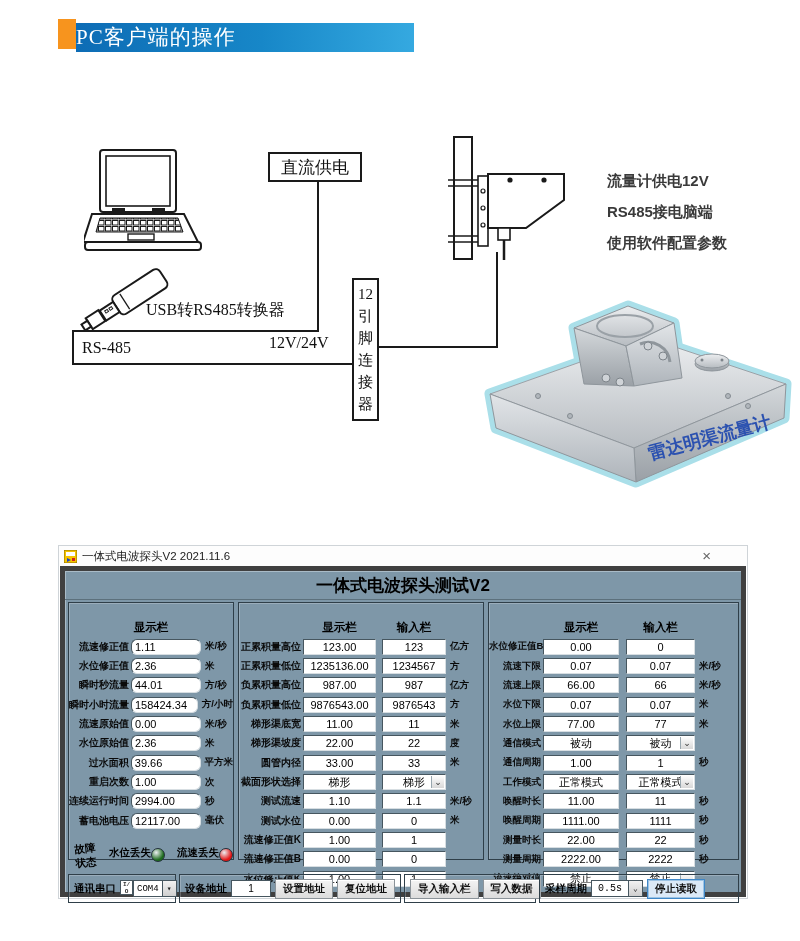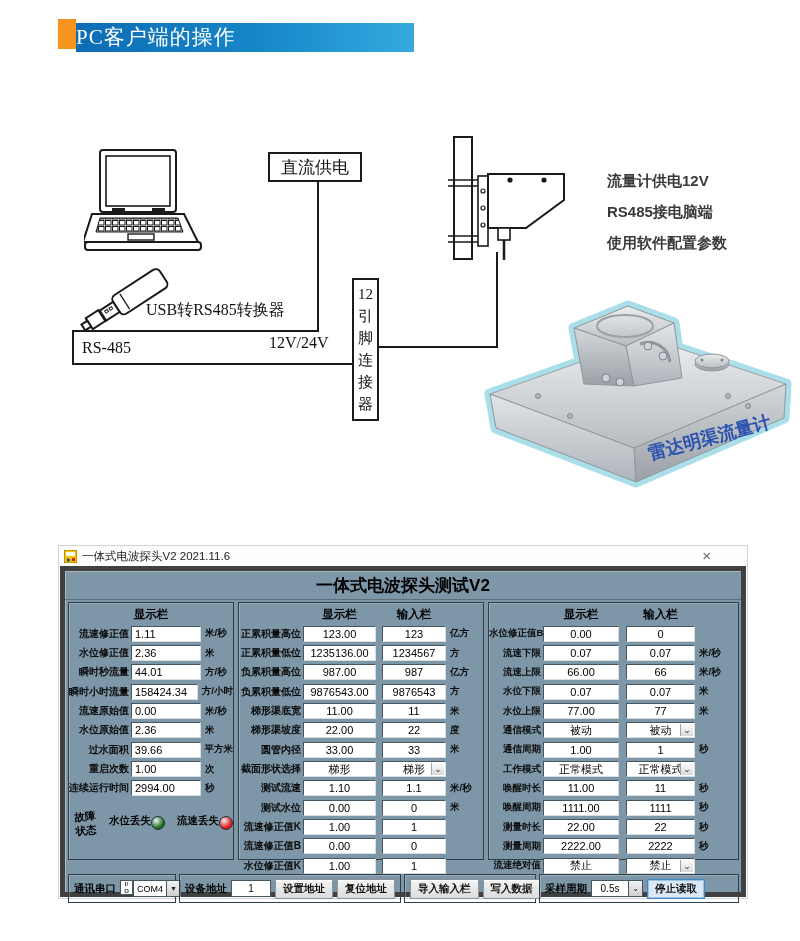--- a/index.html
+++ b/index.html
@@ -33,36 +33,36 @@
     background:#fff; border:1px solid #cfd4d8; font-size:11px; }
   .titlebar { position:relative; height:20px; display:flex; align-items:center; padding:0 5px; gap:5px; background:#fdfdfd; }
   .title-text { font-size:11.5px; color:#222; }
   .close-x { position:absolute; right:36px; top:1px; font-size:15px; color:#666; line-height:18px; cursor:default; }
   .main { position:absolute; left:1px; right:1px; top:20px; bottom:1px;
     background:#7e97a8; border:5px solid #404040; box-shadow:inset 1px 1px 0 #a9bbc7; }
   .banner { height:29px; line-height:29px; text-align:center; font-size:17px; font-weight:bold; color:#000;
     border-bottom:1px solid #5c707c; }
 
   .panels { position:absolute; top:31px; left:3px; right:2px; bottom:32px; display:flex; gap:4px; }
-  .panel { border:1px solid #2f3f49; box-shadow:inset 1px 1px 0 rgba(255,255,255,.22); padding-top:2px; }
+  .panel { border:1px solid #2f3f49; box-shadow:inset 1px 1px 0 rgba(255,255,255,.22); padding-top:15px; }
   .p1 { width:166px; } .p2 { width:246px; } .p3 { flex:1; }
 
   .row { height:19.35px; display:flex; align-items:center; }
   .hdr-row { height:19px; display:flex; align-items:center; font-weight:bold; font-size:11.5px; color:#000; }
   .p1 .hdr-row { justify-content:center; }
   .colhdr { text-align:center; font-weight:bold; }
 
   .lbl { text-align:right; font-size:10px; font-weight:bold; color:#0a0a0a; white-space:nowrap; }
   .p1 .lbl { width:60px; } .p2 .lbl { width:62px; } .p3 .lbl { width:52px; font-size:9.5px; }
 
   .box { background:#fff; border:1px solid; border-color:#46565f #d7dee2 #d7dee2 #46565f;
     height:16px; display:flex; align-items:center; justify-content:center;
     font-size:11px; color:#000; position:relative; white-space:nowrap; }
   .v-left { justify-content:flex-start; padding-left:3px; }
-  .p1 .box { width:70px; margin-left:2px; }
+  .p1 .box { width:70px; margin-left:2px;border-radius:6px; }
   .p2 .disp { width:73px; margin-left:2px; } .p2 .inp { width:64px; margin-left:6px; }
   .p3 .disp { width:76px; margin-left:2px; } .p3 .inp { width:69px; margin-left:7px; }
   .p2 .ch1 { width:73px; margin-left:2px; } .p2 .ch2 { width:64px; margin-left:6px; }
   .p3 .ch1 { width:76px; margin-left:2px; } .p3 .ch2 { width:69px; margin-left:7px; }
   .unit { font-size:9.5px; font-weight:bold; margin-left:4px; white-space:nowrap; color:#0a0a0a; }
   .chev { position:absolute; right:1px; top:1px; bottom:1px; width:13px;
     border-left:1px solid #98a6ae; background:linear-gradient(#fdfdfd,#d8d8d8);
     display:flex; align-items:center; justify-content:center; font-size:9px; color:#333; }
 
   .fault { display:flex; padding-left:6px; margin-top:5px; }
@@ -75,21 +75,21 @@
   .g { border:1px solid #2f3f49; box-shadow:inset 1px 1px 0 rgba(255,255,255,.22);
     display:flex; align-items:center; padding:0 5px; gap:4px; }
   .g1 { width:108px;align-items:center; } .g2 { width:222px; } .g3 { width:132px; } .g4 { flex:1; }
   .g .cap { font-size:10.5px; font-weight:bold; white-space:nowrap; }
   .btn { height:20px; background:linear-gradient(#f4f4f4,#dcdcdc); border:1px solid #8b9399;
     box-shadow:inset 0 1px 0 #fff; font-size:10.5px; font-weight:bold; color:#111;
     display:flex; align-items:center; justify-content:center; padding:0 7px; white-space:nowrap; }
   .btn-active { background:#dbe9f7; border:1px solid #3f87c7; box-shadow:inset 0 0 0 1px #9cc3e4; }
   .field { background:#fff; border:1px solid #46565f; height:17px; display:flex; align-items:center;
     justify-content:center; font-size:10px; }
-  .combo { display:flex; height:17px; }
+  .combo { display:flex; height:17px;font-family:Liberation Mono, monospace; }
   .combo .cfield { background:#fff; border:1px solid #46565f; border-right:none; display:flex;
     align-items:center; padding:0 3px; font-size:9px; }
   .combo .cbtn { width:15px; border:1px solid #46565f; background:linear-gradient(#f2f2f2,#cfcfcf);
     display:flex; align-items:center; justify-content:center; font-size:8px; color:#222; }
   .io-icon { width:13px; height:15px; background:#fff; border:1px solid #46565f;
     font-size:6px; line-height:7px; text-align:center; font-weight:bold; color:#333; }
 </style>
 </head>
 <body>
 
@@ -275,20 +275,25 @@
             <div class="row">
               <span class="lbl">重启次数</span>
               <div class="box v-left">1.00</div>
               <span class="unit">次</span>
             </div>
             <div class="row">
               <span class="lbl">连续运行时间</span>
               <div class="box v-left">2994.00</div>
               <span class="unit">秒</span>
             </div>
+            <div class="row">
+              <span class="lbl">蓄电池电压</span>
+              <div class="box v-left">12117.00</div>
+              <span class="unit">毫伏</span>
+            </div>
           </div>
         <div class="fault">
           <span class="fault-label">故障状态</span>
           <div class="led-area" style="display:flex">
               <div class="led-col">
                 <span class="cap">水位丢失</span>
                 <span class="led" style="background: radial-gradient(circle at 35% 30%, rgba(255, 255, 255, 0.85), rgb(29, 107, 29) 65%);"></span>
               </div>
               <div class="led-col">
                 <span class="cap">流速丢失</span>

